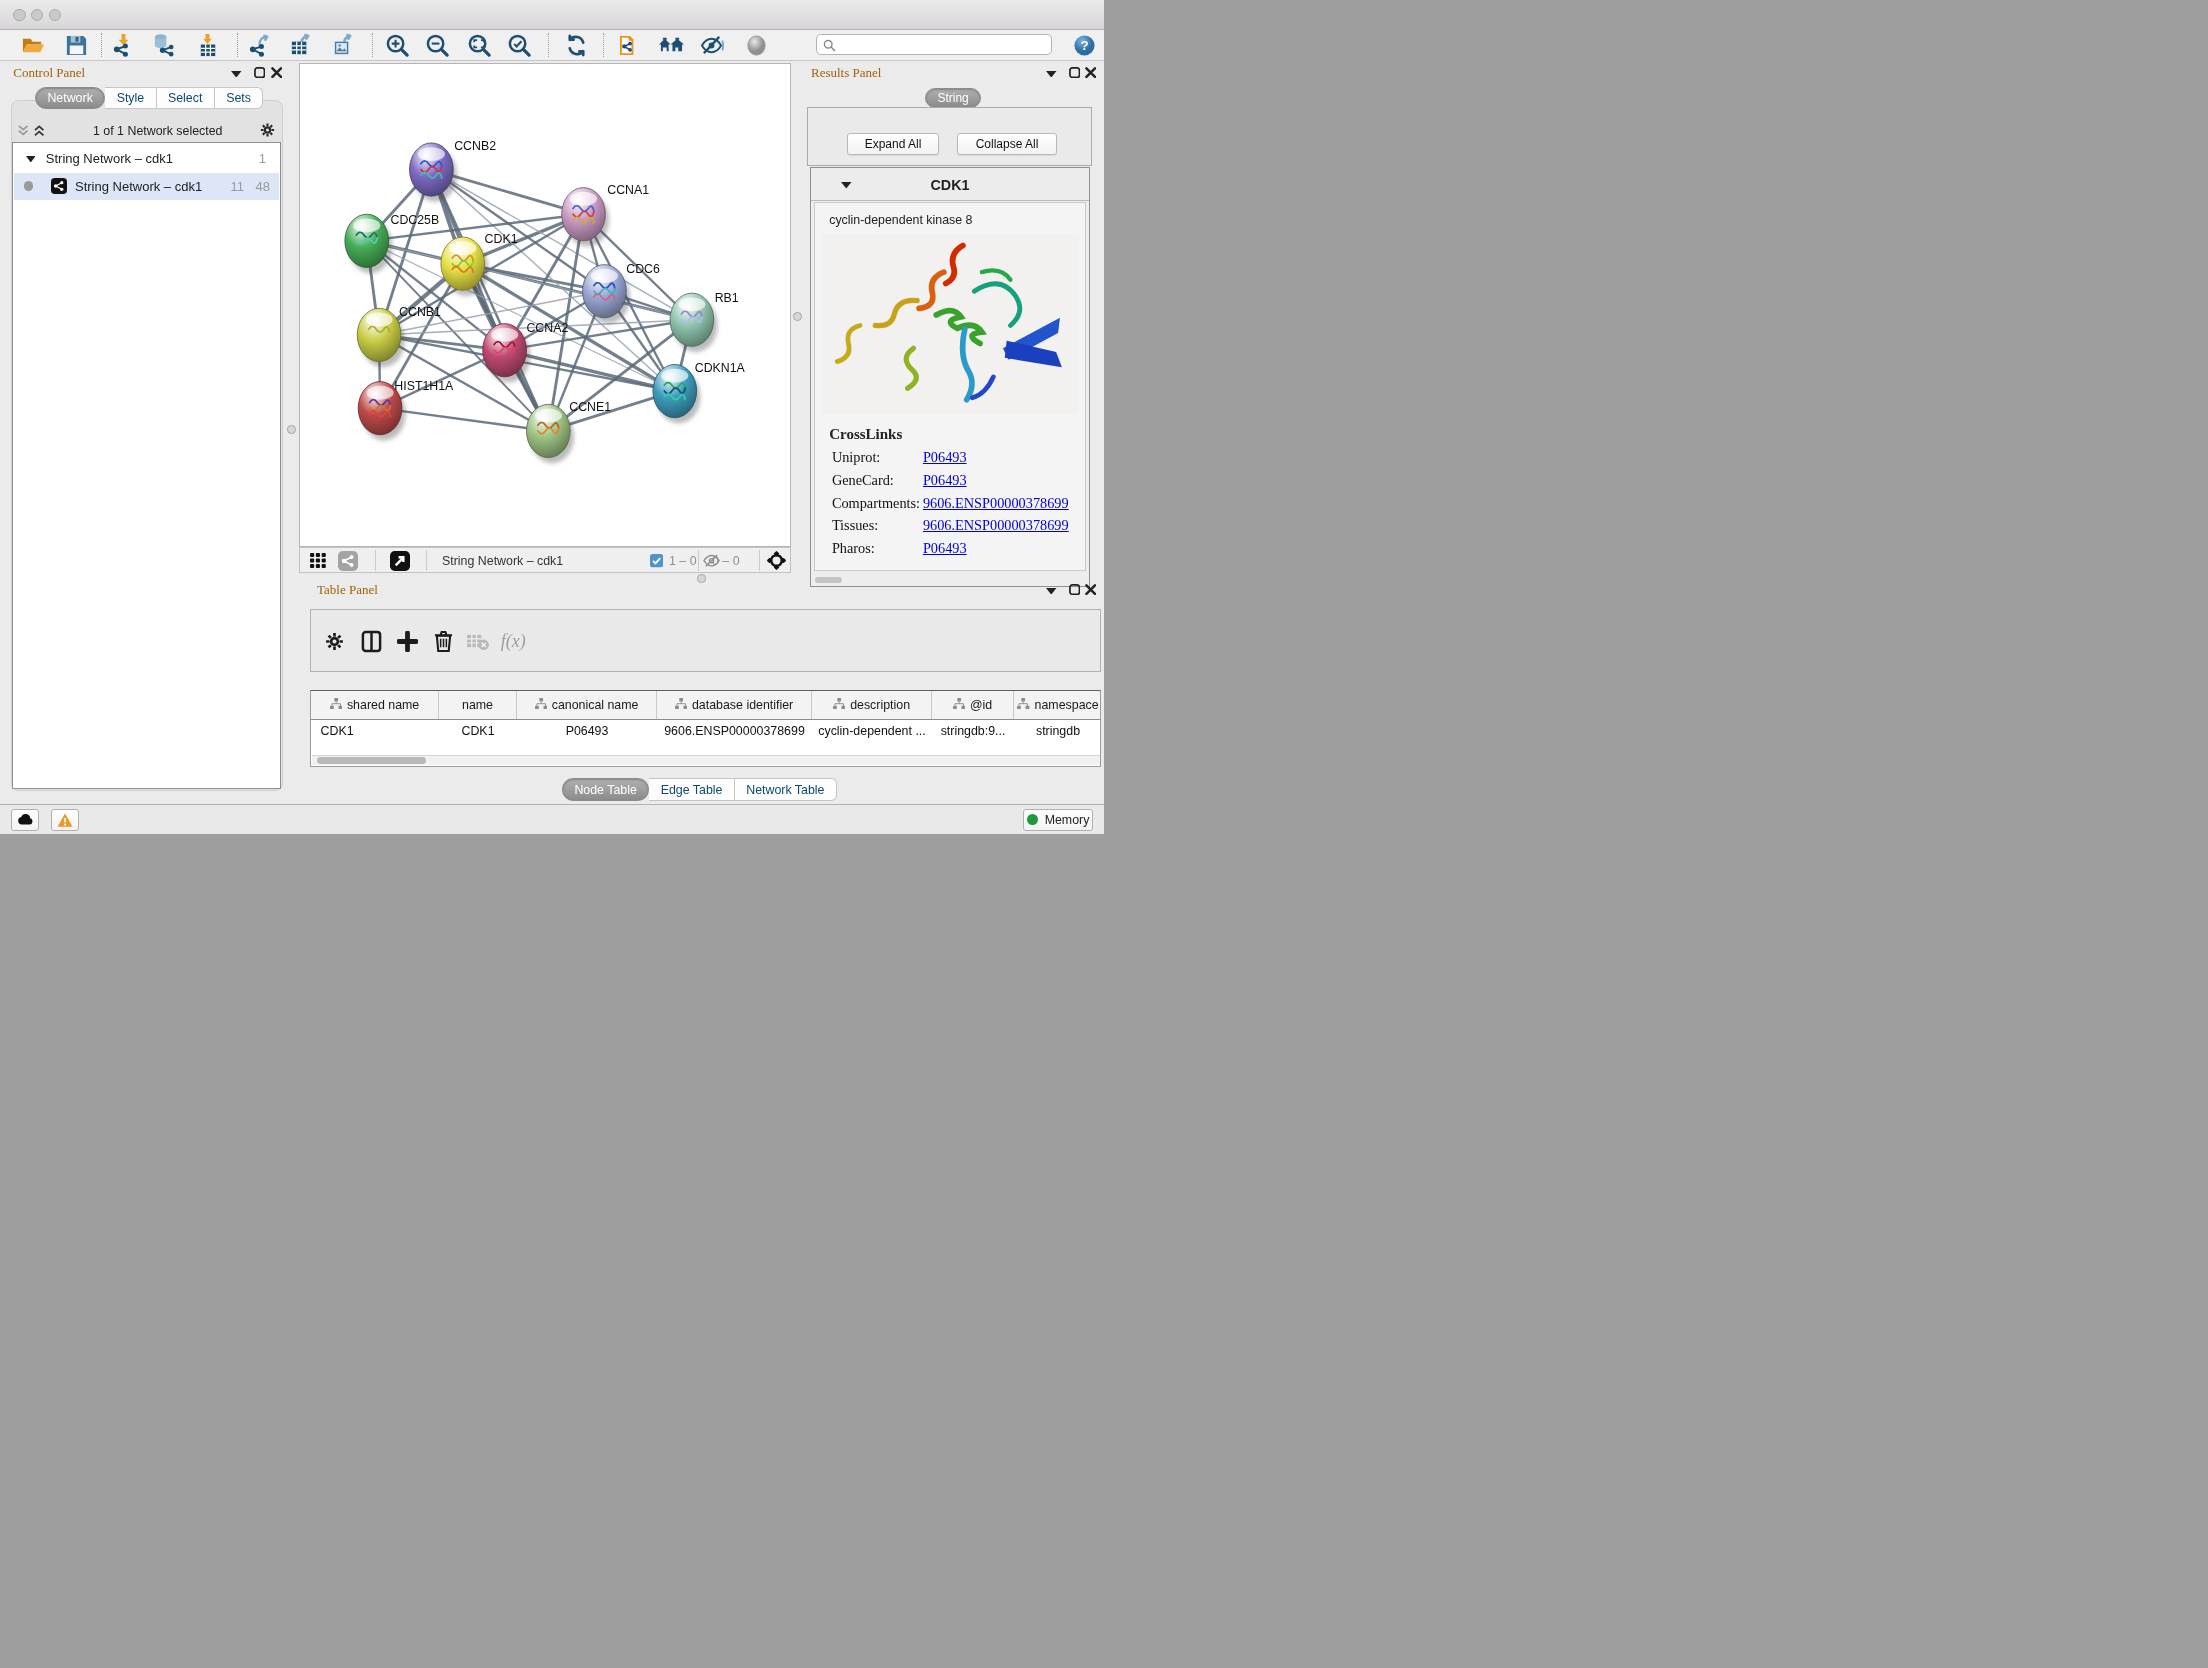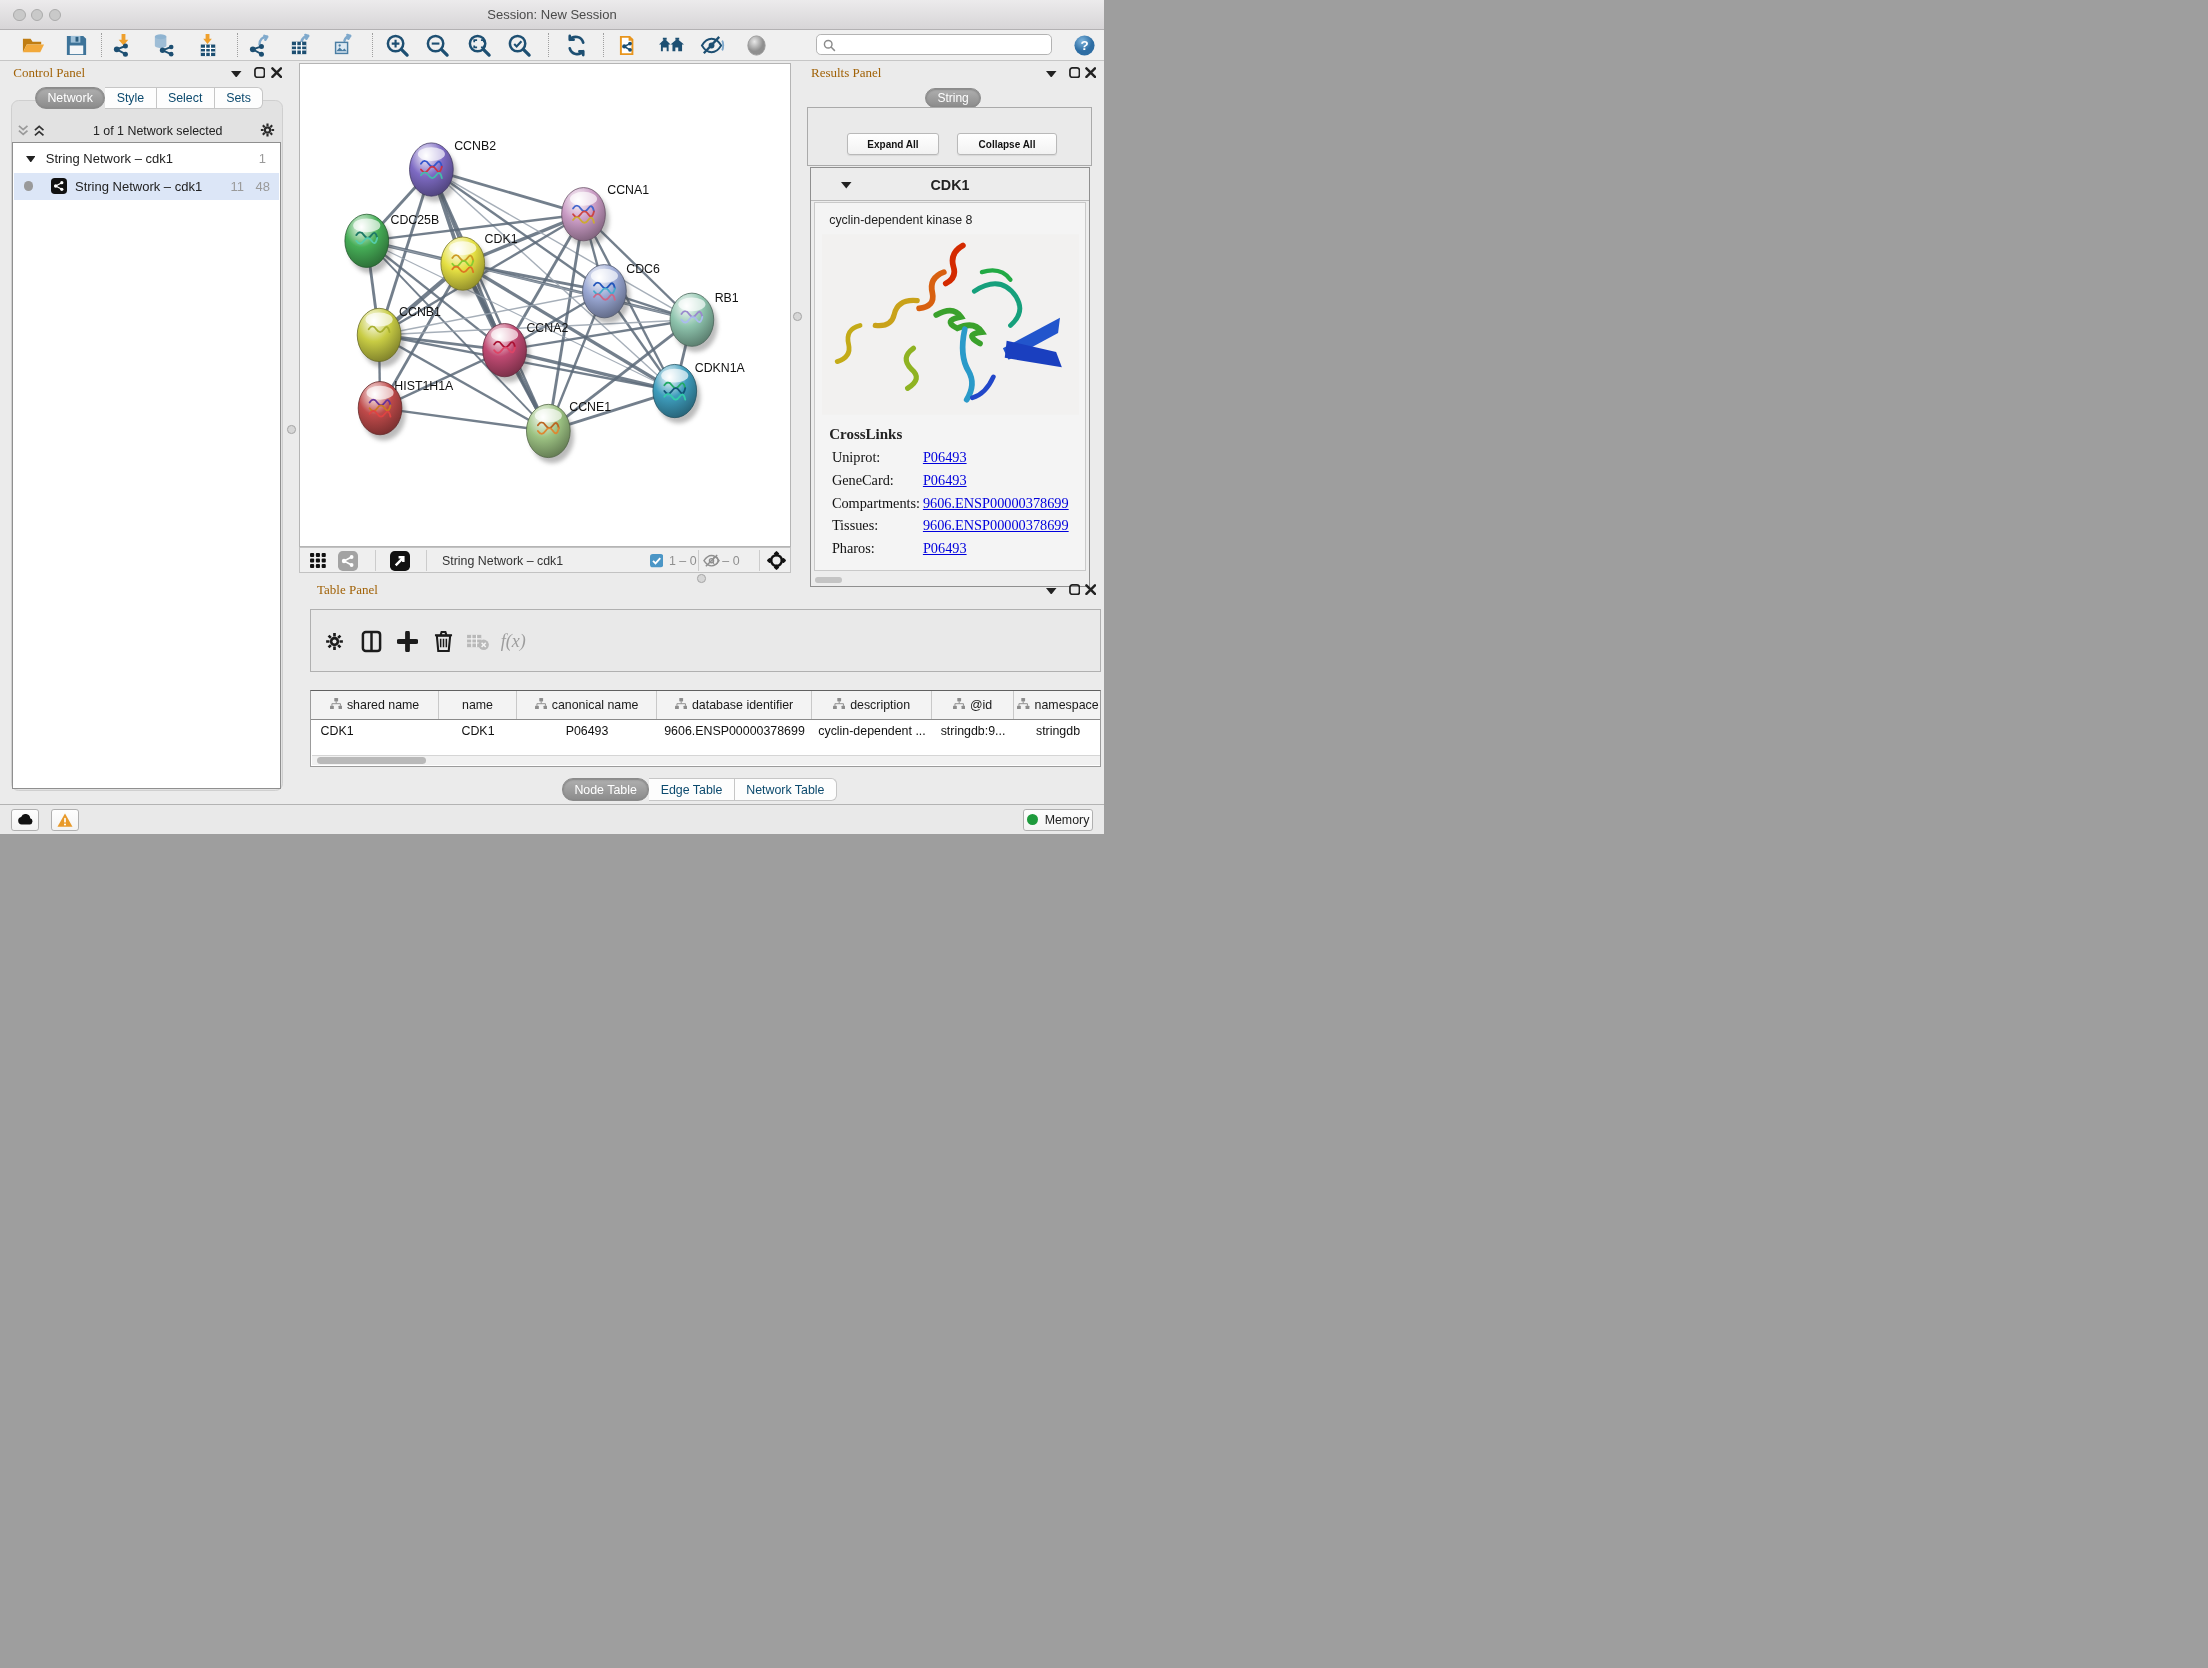--- a/index.html
+++ b/index.html
@@ -43,22 +43,22 @@
   
   #net-canvas{position:absolute;left:299px;top:63px;width:492px;height:484px;background:#fff;border:1px solid #b5b5b5;}
   #view-toolbar{position:absolute;left:299px;top:547px;width:492px;height:26px;background:#efefef;
     border:1px solid #c2c2c2;}
   .vsep{position:absolute;top:1.9px;height:21px;border-left:1px solid #cccccc;}
   .graytxt{color:#8f8f8f;font-size:12.4px;}
   .spl-dot{position:absolute;width:8.6px;height:8.6px;border-radius:50%;background:#d6d6d6;border:1px solid #a5a5a5;}
   
   #rp-outer{position:absolute;left:807px;top:107px;width:285px;height:59px;border:1px solid #aaa;background:#eaeaea;}
   .btn{background:linear-gradient(#ffffff,#f2f2f2);border:1px solid #b9b9b9;border-radius:3px;
-    font-size:10px;color:#111;display:flex;align-items:center;justify-content:center;
-    box-shadow:0 1px 1px rgba(0,0,0,.08);font-family:"Liberation Sans",sans-serif;font-weight:bold;}
+    font-size:12px;color:#111;display:flex;align-items:center;justify-content:center;
+    box-shadow:0 1px 1px rgba(0,0,0,.08);font-family:"Liberation Sans",sans-serif;}
   #rp-section{position:absolute;left:810px;top:167px;width:280px;height:420px;border:1px solid #8f8f8f;background:#ededed;}
   #rp-sec-head{position:absolute;left:0;top:0;right:0;height:33px;border-bottom:1px solid #b9b9b9;background:#ececec;}
   #rp-content{position:absolute;left:2.9px;top:34px;right:2.9px;height:369px;background:#f4f4f4;border:1px solid #c9c9c9;overflow:hidden;}
   .serif{font-family:"Liberation Serif",serif;}
   .xl-row{display:flex;font-size:14.3px;margin:5.7px 0 0 17px;}
   .xl-label{width:91px;color:#111;}
   .xl-link{color:#0000dd;text-decoration:underline;}
   
   #tp-toolbar{position:absolute;left:310px;top:609px;width:791px;height:63px;background:#e9e9e9;border:1px solid #b0b0b0;}
   .tpic{position:absolute;top:18px;width:28.5px;height:27px;display:flex;align-items:center;justify-content:center;}
@@ -80,21 +80,20 @@
 </style>
 </head>
 <body>
 
 <div id="window">
 
   <div id="titlebar">
     <span class="traffic" style="left:13.3px"></span>
     <span class="traffic" style="left:31px"></span>
     <span class="traffic" style="left:49px"></span>
-    <div id="win-title">Session: New Session</div>
   </div>
 
   <div id="toolbar">
     <div class="tbtn" style="left:20px">
       <svg class="ic" width="25" height="25" viewBox="0 0 26 26">
           <path d="M2 6h8l2 3h9v3H6L2 20Z" fill="#c07d12"></path>
           <path d="M2 20 6 12h18l-4 8Z" fill="#f2a93b"></path>
         </svg>
     </div>
     <div class="tbtn" style="left:63px">

